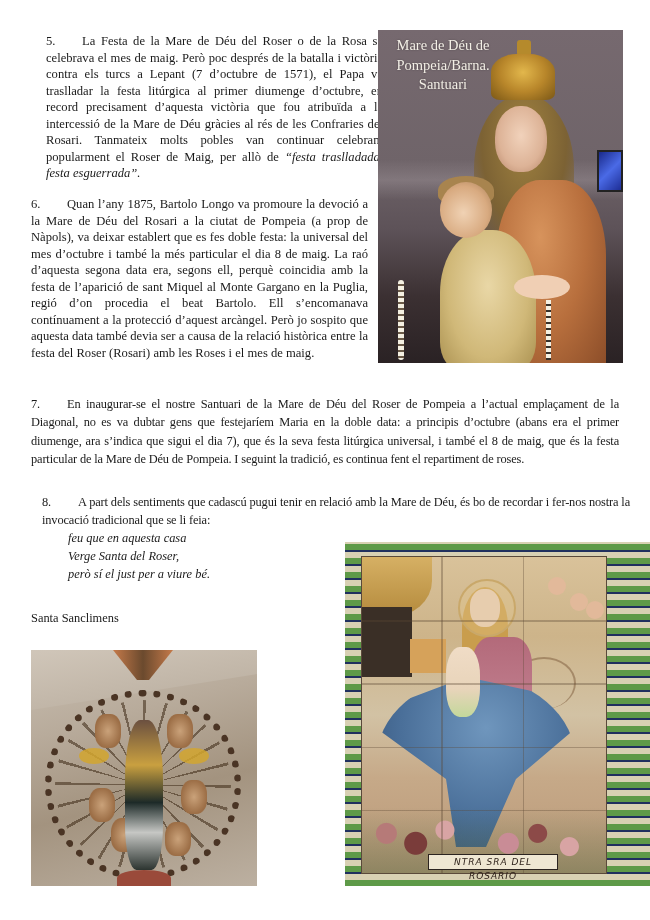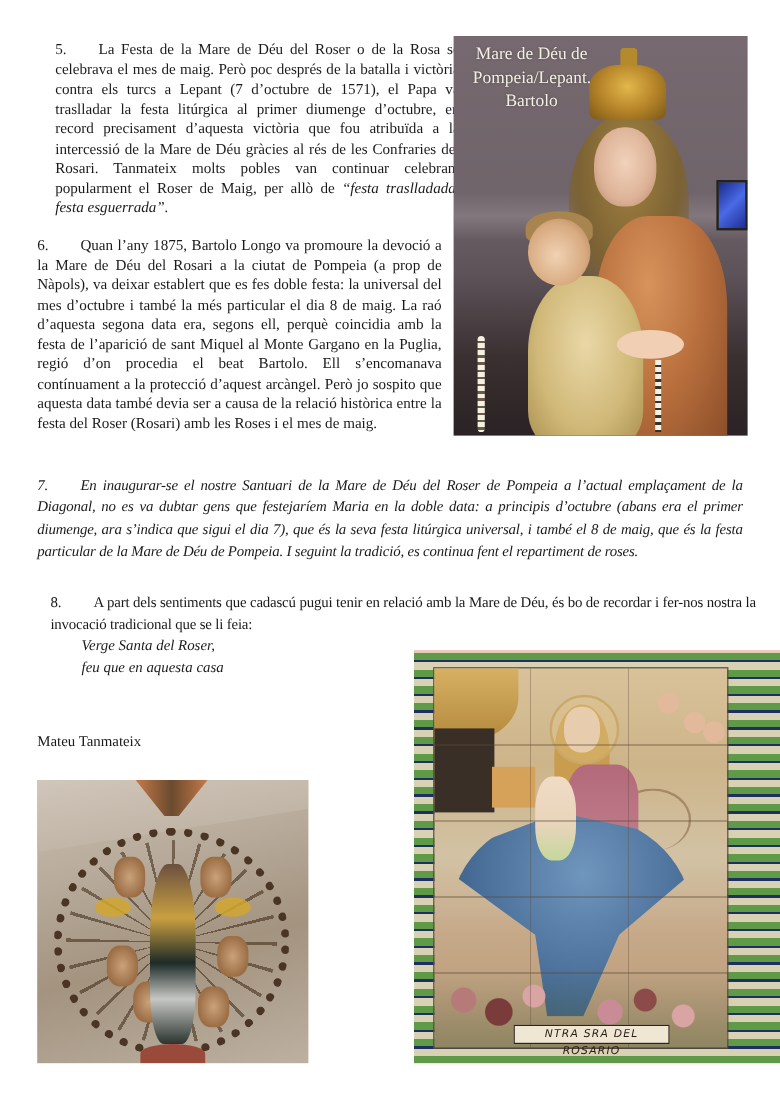--- a/index.html
+++ b/index.html
@@ -2,21 +2,21 @@
 <html><head>
 <meta charset="utf-8">
 <style>
   html, body { margin:0; padding:0; background:#ffffff; }
   body { width:650px; height:920px; position:relative; overflow:hidden;
          font-family:"Liberation Serif", "DejaVu Serif", serif; color:#1a1a1a; }
   .para { position:absolute; font-size:12.6px; line-height:16.5px; text-align:justify; margin:0; }
   .para .num { display:inline-block; width:36px; }
   .p5 { left:46px; top:33px; width:337px;font-family:Liberation Serif, serif; }
   .p6 { left:31px; top:196px; width:337px; }
-  .p7 { left:31px; top:395px; width:588px; font-size:12.4px; line-height:18.4px; letter-spacing:-0.15px;font-style:italic; }
+  .p7 { left:31px; top:395px; width:588px; font-size:12.4px; line-height:18.4px; letter-spacing:-0.15px; }
   .p8 { left:42px; top:493px; width:588px; font-size:12.4px; line-height:18.4px; letter-spacing:-0.15px; }
   .poem { position:absolute; left:68px; top:529px; font-style:italic; font-size:12.4px; line-height:18.2px; }
   .poem div { white-space:nowrap; }
   .sign { position:absolute; left:31px; top:611px; font-size:12.4px; }
   em { font-style:italic; font-weight:normal; }
 
   
   .photo1 { position:absolute; left:378px; top:30px; width:245px; height:333px; overflow:hidden;
             background:linear-gradient(180deg,#76696f 0%,#6f6469 40%,#5d5258 60%,#3b3032 80%,#2a2224 100%); }
   .photo1 .wall-light { position:absolute; left:0; top:130px; width:245px; height:40px;
@@ -111,39 +111,40 @@
     <div class="band"></div>
   </div>
   <div class="child-body"></div>
   <div class="child-hair"></div>
   <div class="child-head"></div>
   <div class="hand"></div>
   <div class="rosary"></div>
   <div class="rosary2"></div>
   <div class="caption">
     <div>Mare de Déu de</div>
-    <div>Pompeia/Lepant.</div>
-    <div>Bartolo</div>
+    <div>Pompeia/Barna.</div>
+    <div>Santuari</div>
   </div>
 </div>
 
 <p class="para p7">
   <span class="num">7.</span><span>En inaugurar-se el nostre Santuari de la Mare de Déu del Roser de Pompeia a l’actual emplaçament de la Diagonal, no es va dubtar gens que festejaríem Maria en la doble data: a principis d’octubre (abans era el primer diumenge, ara s’indica que sigui el dia 7), que és la seva festa litúrgica universal, i també el 8 de maig, que és la festa particular de la Mare de Déu de Pompeia. I seguint la tradició, es continua fent el repartiment de roses.</span>
 </p>
 
 <p class="para p8">
   <span class="num">8.</span><span>A part dels sentiments que cadascú pugui tenir en relació amb la Mare de Déu, és bo de recordar i fer-nos nostra la invocació tradicional que se li feia:</span>
 </p>
 
 <div class="poem">
+  <div>feu que en aquesta casa</div>
   <div>Verge Santa del Roser,</div>
-  <div>feu que en aquesta casa</div>
+  <div>però sí el just per a viure bé.</div>
 </div>
 
-<div class="sign">Mateu Tanmateix</div>
+<div class="sign">Santa Sanclimens</div>
 
 <div class="photo2">
   <div class="ceiling"></div>
   <div class="top-deco"></div>
   <div class="spokes"></div>
   <div class="ring"></div>
   <div class="wing" style="left:48px;top:98px;"></div>
   <div class="wing" style="left:148px;top:98px;"></div>
   <div class="angel" style="left:64px;top:64px;"></div>
   <div class="angel" style="left:136px;top:64px;"></div>

